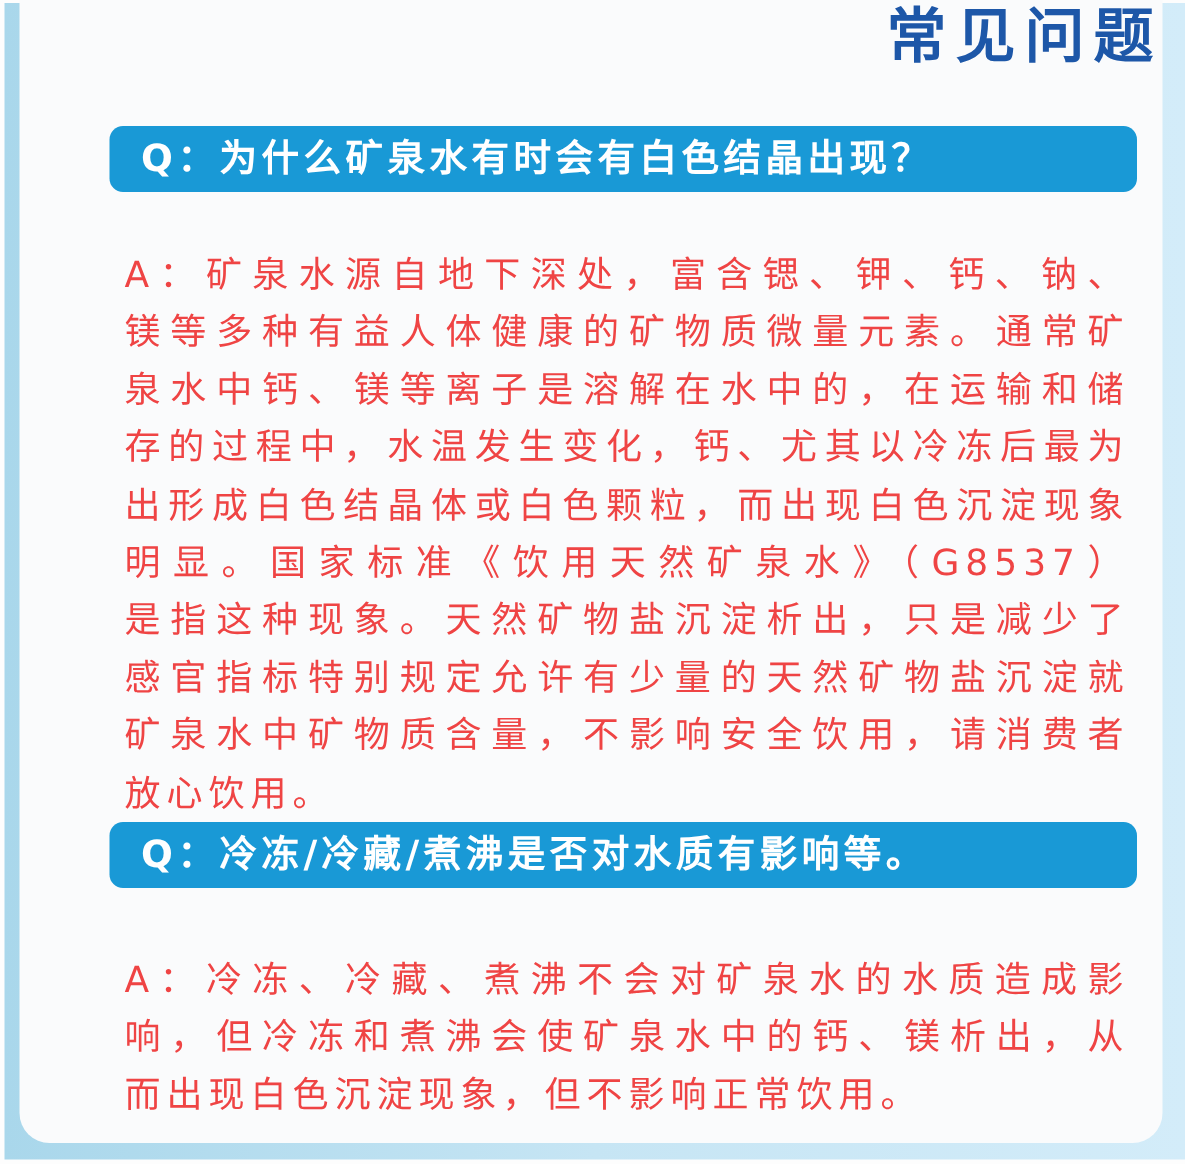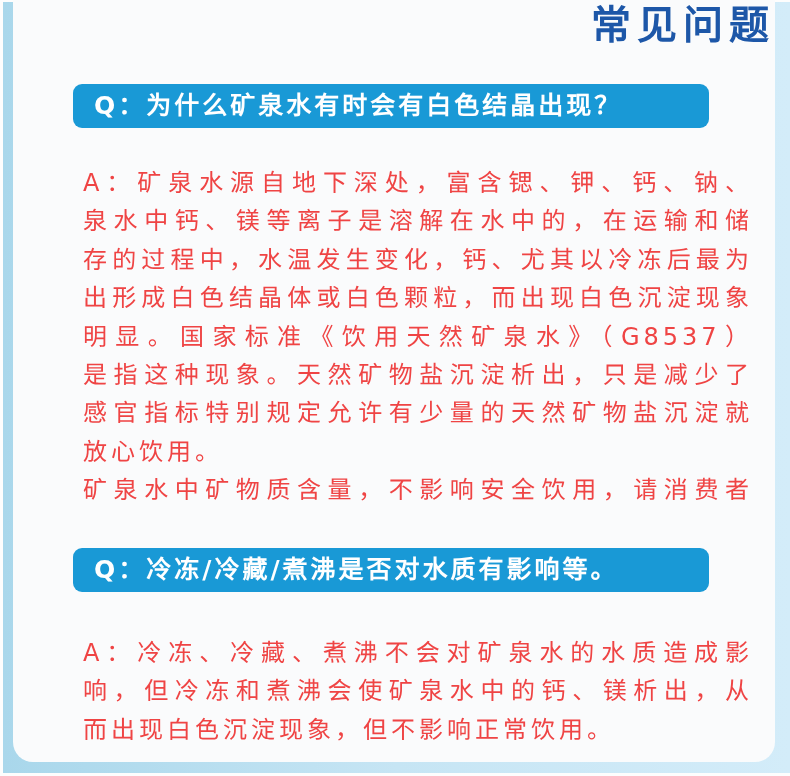--- a/index.html
+++ b/index.html
@@ -29,21 +29,21 @@
     font-size: 40px;
     font-weight: bold;
     color: #1d57a8;
     letter-spacing: 6px;
     line-height: 50px;
     white-space: nowrap;
   }
   .qbar {
     position: absolute;
     left: 60px;
-    width: 636px; height: 44px;
+    width: 685px; height: 44px;
     box-sizing: border-box;
     padding-left: 21px;
     background: #1999d6;
     border-radius: 9px;
     color: #ffffff;
     font-size: 25px;
     font-weight: bold;
     letter-spacing: 3px;
     line-height: 44px;
     white-space: nowrap;
@@ -80,28 +80,29 @@
 <div class="canvas">
   <div class="blue-frame"></div>
   <div class="card">
 
     <h1 class="title">常见问题</h1>
 
     <section class="faq1">
       <div class="qbar">Q：为什么矿泉水有时会有白色结晶出现？</div>
       <div class="answer">
         <div class="jline">A：矿泉水源自地下深处，富含锶、钾、钙、钠、</div>
+        <div class="jline">镁等多种有益人体健康的矿物质微量元素。通常矿</div>
         <div class="jline">泉水中钙、镁等离子是溶解在水中的，在运输和储</div>
         <div class="jline">存的过程中，水温发生变化，钙、尤其以冷冻后最为</div>
         <div class="jline">出形成白色结晶体或白色颗粒，而出现白色沉淀现象</div>
         <div class="jline">明显。国家标准《饮用天然矿泉水》（G8537）</div>
         <div class="jline">是指这种现象。天然矿物盐沉淀析出，只是减少了</div>
         <div class="jline">感官指标特别规定允许有少量的天然矿物盐沉淀就</div>
+        <div class="jline">矿泉水中矿物质含量，不影响安全饮用，请消费者</div>
         <div class="jline short">放心饮用。</div>
-        <div class="jline">矿泉水中矿物质含量，不影响安全饮用，请消费者</div>
       </div>
     </section>
 
     <section class="faq2">
       <div class="qbar">Q：冷冻/冷藏/煮沸是否对水质有影响等。</div>
       <div class="answer">
         <div class="jline">A：冷冻、冷藏、煮沸不会对矿泉水的水质造成影</div>
         <div class="jline">响，但冷冻和煮沸会使矿泉水中的钙、镁析出，从</div>
         <div class="jline short">而出现白色沉淀现象，但不影响正常饮用。</div>
       </div>

